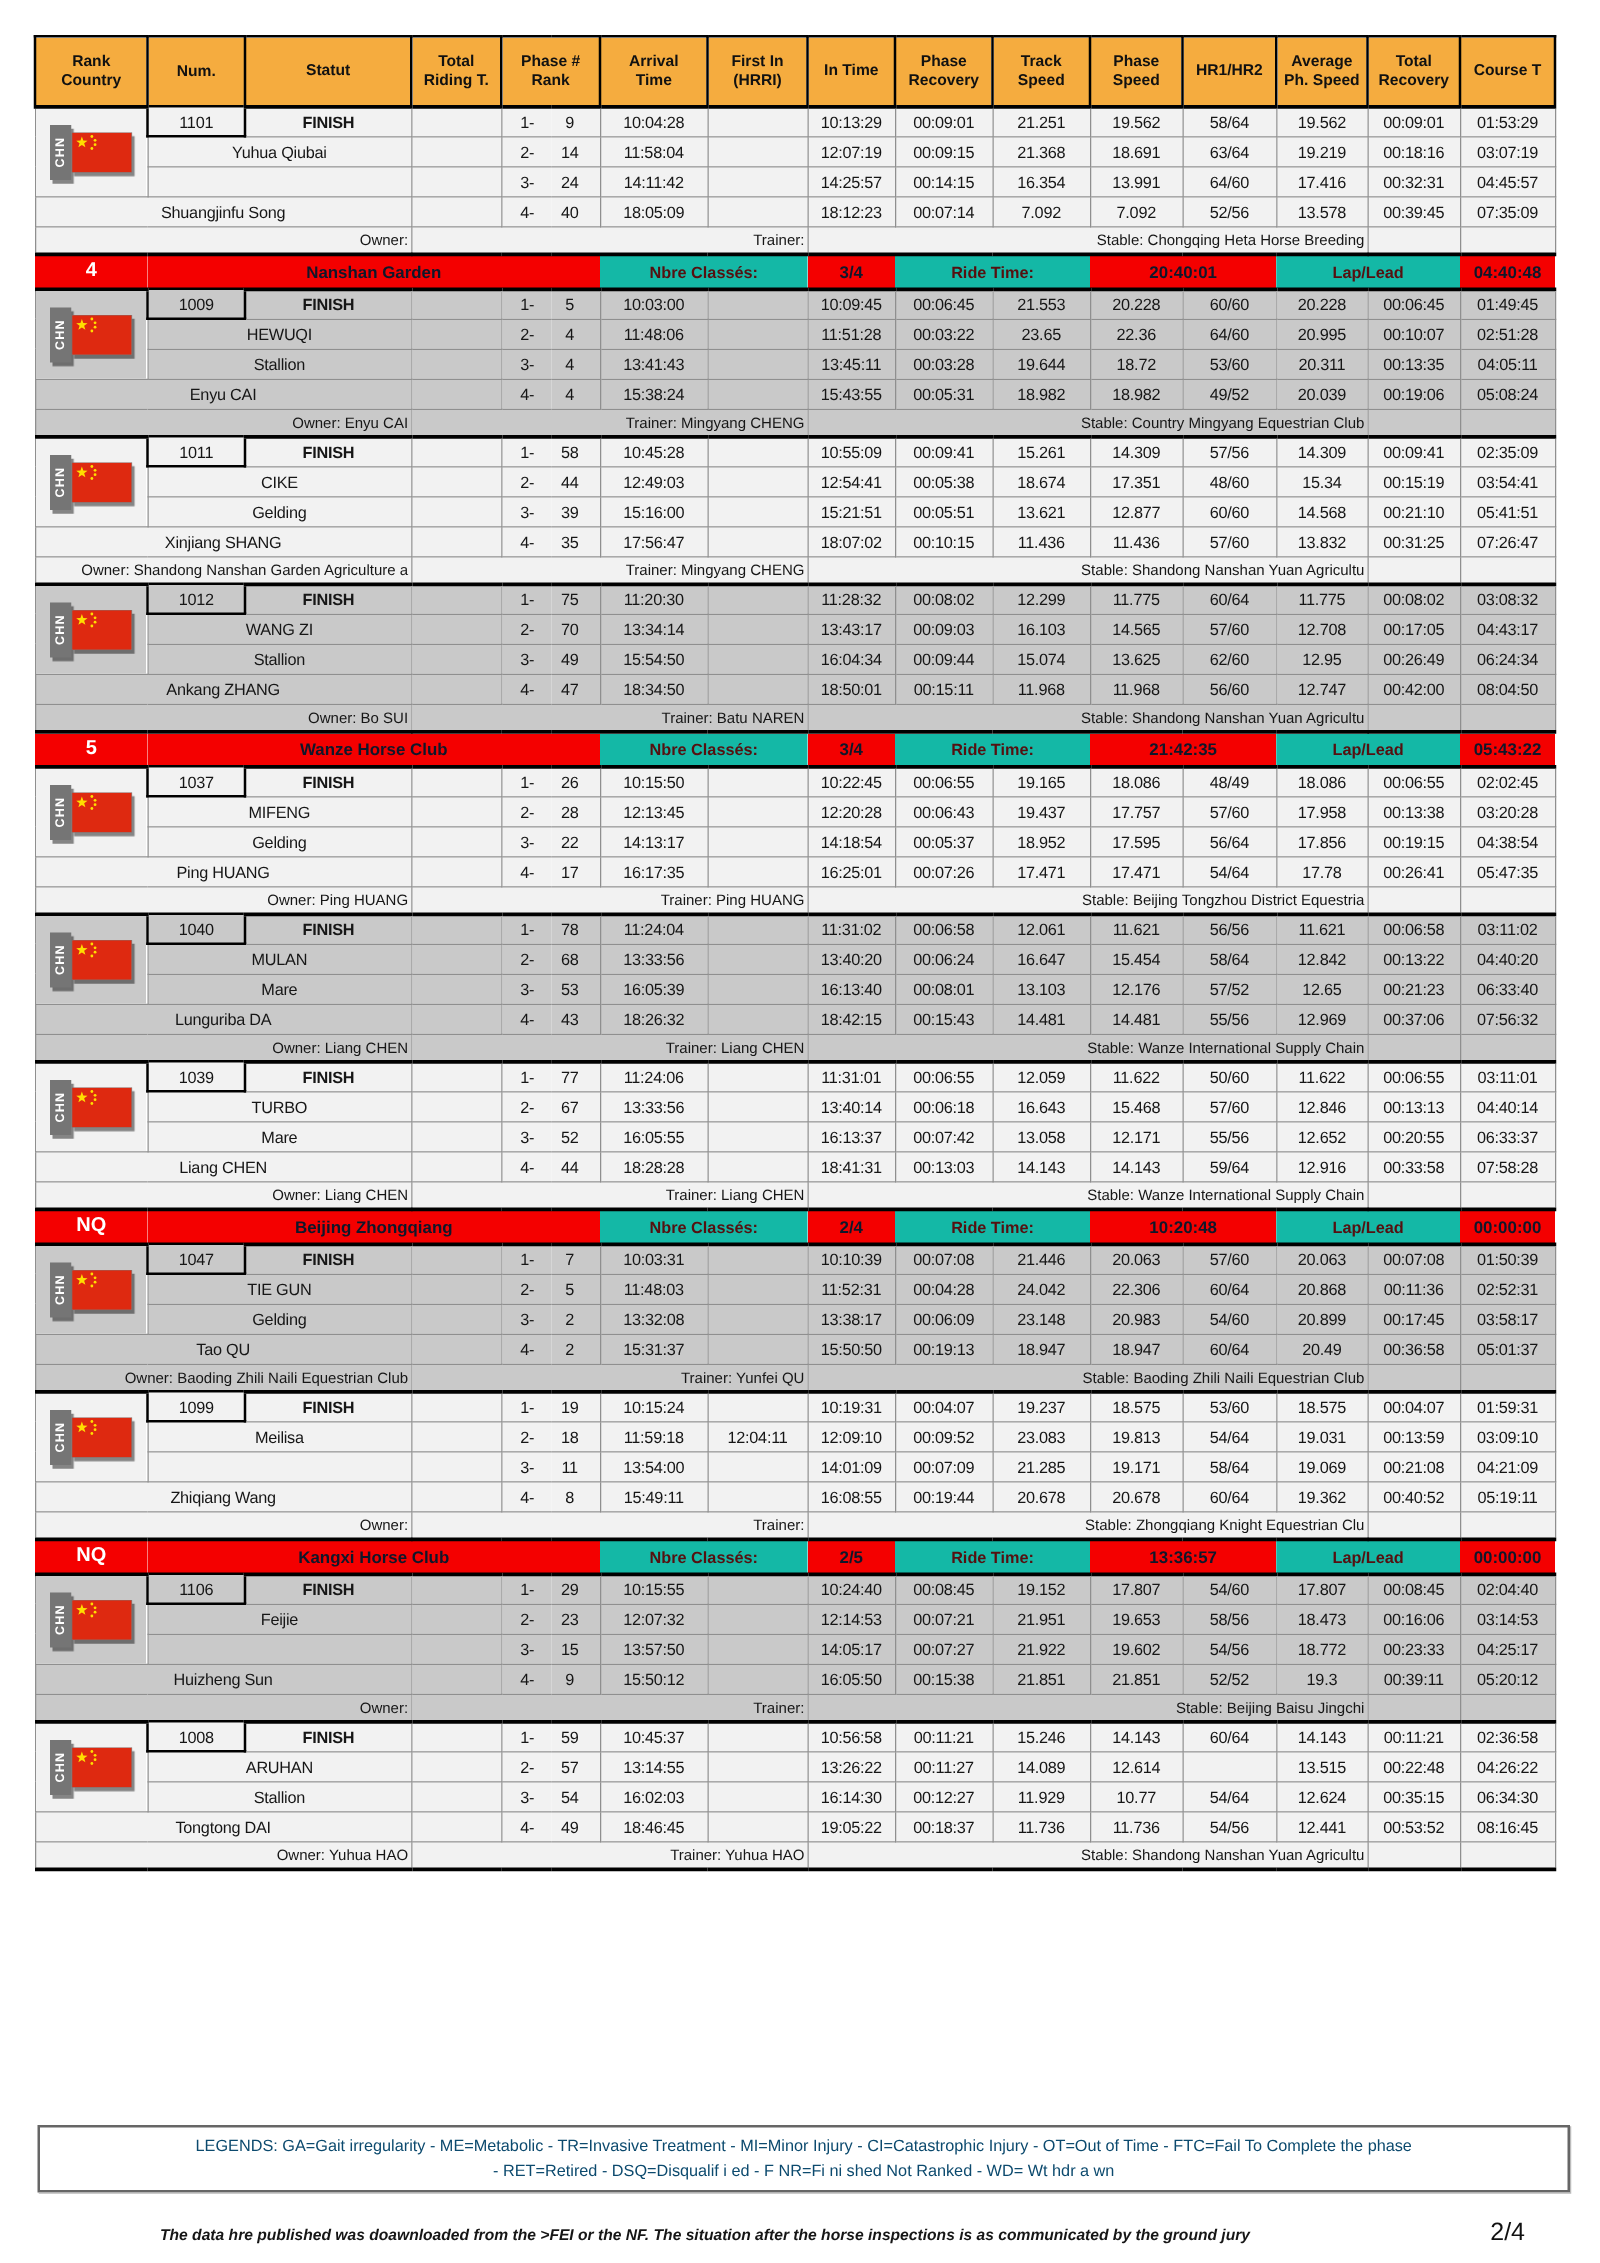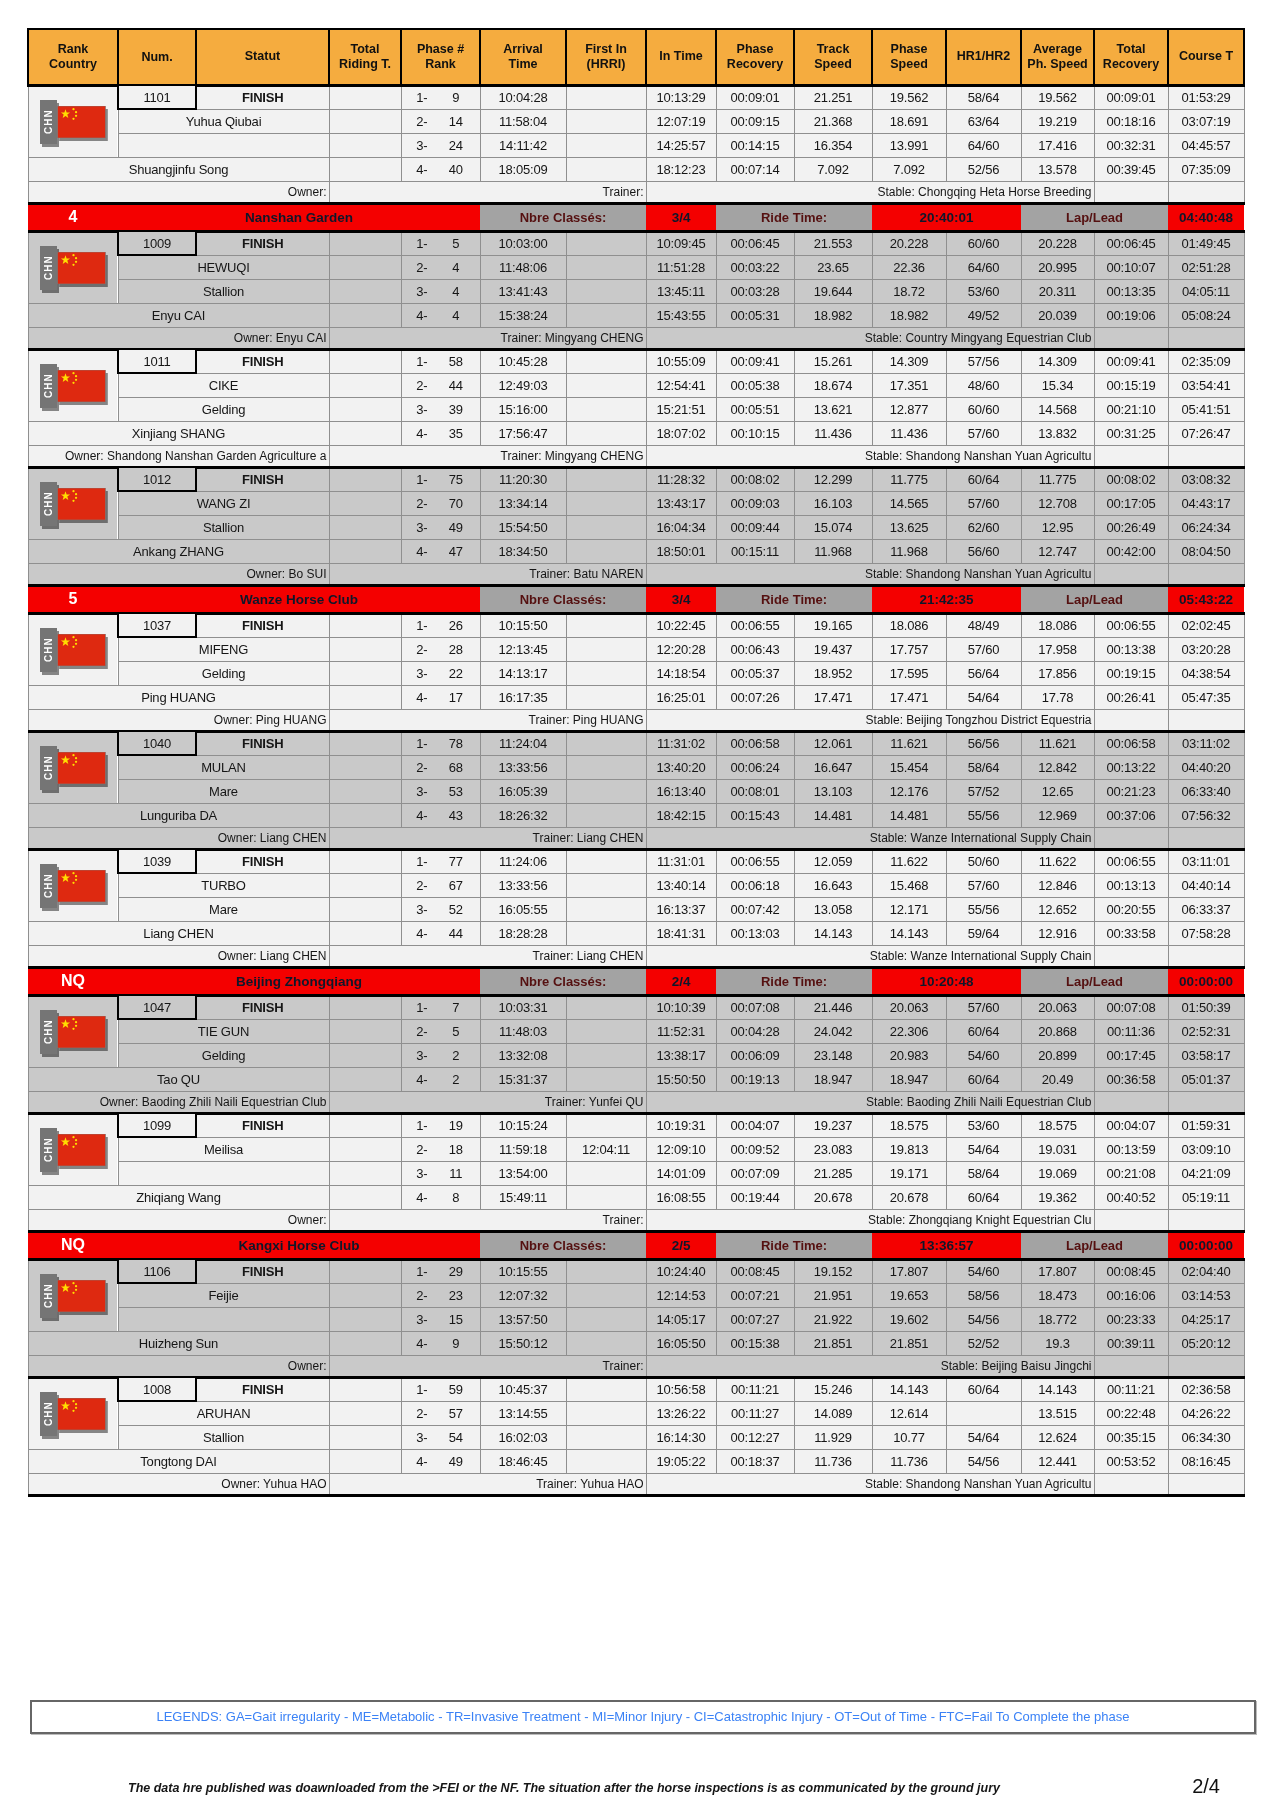--- a/index.html
+++ b/index.html
@@ -36,26 +36,26 @@
   .chn-tab{background:#757575;color:#fff;font-size:10px;font-weight:bold;width:17px;height:44px;
     display:flex;align-items:center;justify-content:center;
     writing-mode:vertical-rl;transform:rotate(180deg);letter-spacing:1px;}
   .cn-flag{display:block;width:49px;height:32px;margin-top:6px;}
 
   
   tr.r-team td{height:28px;border-top:3px solid #000;border-bottom:1px solid #000;
     vertical-align:middle;text-align:center;}
   td.t-red{background:#f40000;color:#0f172a;font-weight:bold;font-size:13.5px;}
   td.t-rank{background:#f40000;color:#fff;font-weight:bold;font-size:16px;}
-  td.t-pink{background:#a3a3a3;color:#551010;font-weight:bold;font-size:13px;margin-left:38px;}
+  td.t-pink{background:#14b8a6;color:#551010;font-weight:bold;font-size:13px;margin-left:38px;}
 
   
   #legend{position:absolute;left:30px;top:1700px;width:1206px;border:2px solid #666;
     box-shadow:1px 1px 0 #bbb;text-align:center;font-size:13px;line-height:1.55;
-    padding:5px 8px;color:#3b82f6;}
+    padding:5px 8px;color:#0c4a6e;}
   #footerline{position:absolute;left:0;top:1775px;width:1280px;}
   #footnote{position:absolute;left:128px;width:1000px;text-align:left;
     font-style:italic;font-weight:bold;font-size:12.5px;top:6px;}
   #pagenum{position:absolute;right:60px;top:0;font-size:20px;color:#111;}
 </style>
 </head>
 <body>
 
 <div id="sheet">
   <table>
@@ -1079,18 +1079,19 @@
           <td colspan="6">Stable: Shandong Nanshan Yuan Agricultu</td>
           <td></td>
           <td></td>
         </tr>
       </tbody>
   </table>
 </div>
 
 <div id="legend">
   <div>LEGENDS: GA=Gait irregularity - ME=Metabolic - TR=Invasive Treatment - MI=Minor Injury - CI=Catastrophic Injury - OT=Out of Time - FTC=Fail To Complete the phase</div>
+  <div>- RET=Retired - DSQ=Disqualif i ed - F NR=Fi ni shed Not Ranked - WD= Wt hdr a wn</div>
 </div>
 
 <div id="footerline">
   <div id="footnote">The data hre published was doawnloaded from the &gt;FEI or the NF. The situation after the horse inspections is as communicated by the ground jury</div>
   <div id="pagenum">2/4</div>
 </div>
 
 </body></html>

